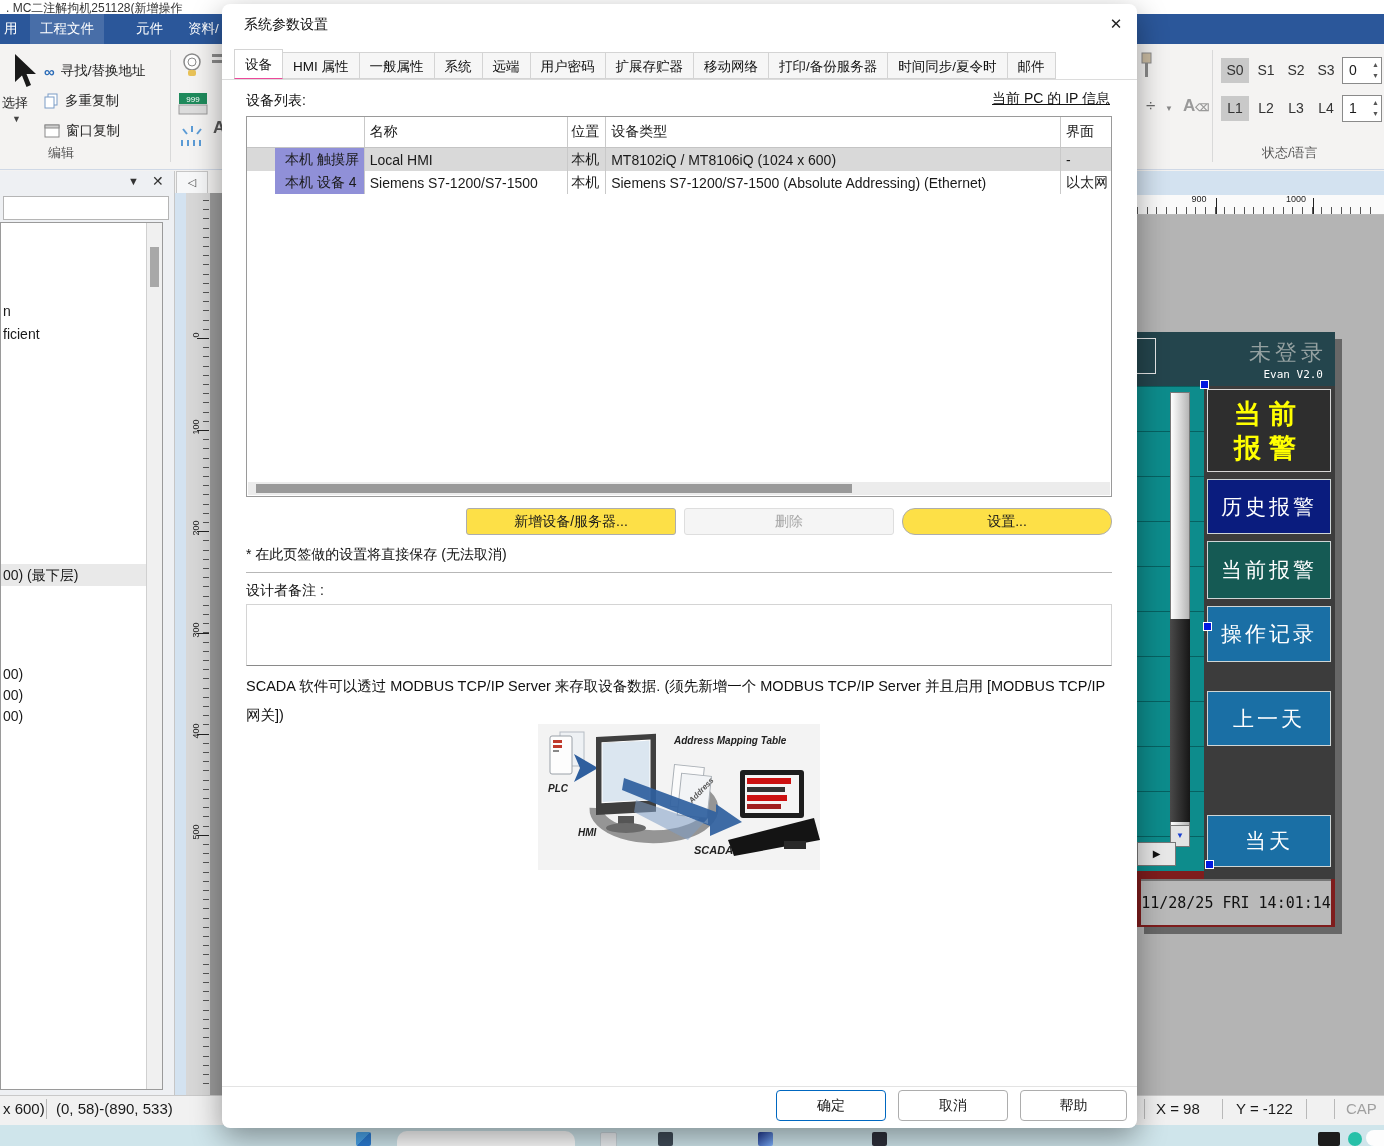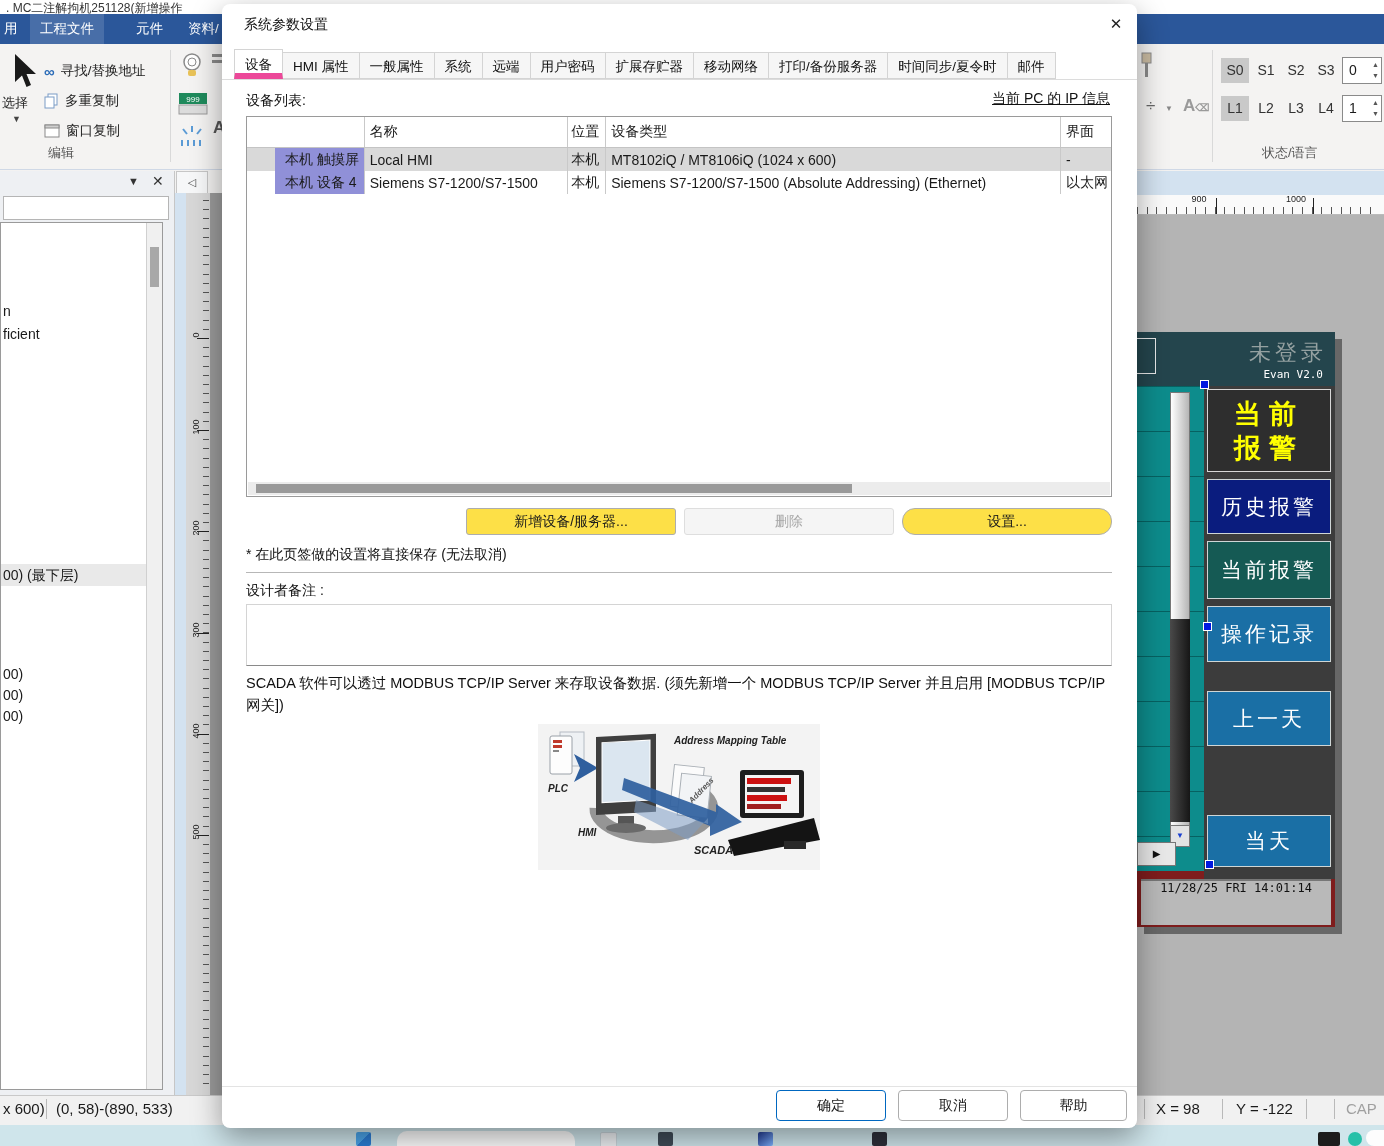--- a/index.html
+++ b/index.html
@@ -65,40 +65,40 @@
          color:#ffff00;font-size:27px;font-weight:bold;letter-spacing:8px;line-height:34px;}
   .pv-vscroll{position:absolute;left:33px;top:6px;width:20px;height:455px;border:1px solid #777;box-sizing:border-box;
          background:linear-gradient(to right,#fff,#b5b5b5);}
   .pv-thumb{position:absolute;left:33px;width:20px;background:linear-gradient(to right,#4a4a4a,#161616);}
   .pv-sbtn{position:absolute;left:33px;width:20px;height:22px;background:#e3e3e3;border:1px solid #777;
          box-sizing:border-box;text-align:center;font-size:8px;line-height:20px;color:#222;}
   .pv-hfrag{position:absolute;left:0;top:456px;width:39px;height:24px;background:#e8e8e8;border:1px solid #777;
          box-sizing:border-box;font-size:10px;line-height:22px;text-align:center;color:#111;}
   .handle{position:absolute;width:9px;height:9px;background:#0018e0;border:1px solid #fff;box-sizing:border-box;}
   .pv-time{position:absolute;left:4px;top:547px;width:190px;height:44px;background:#b9b9b9;border-top:2px solid #777;
-         display:flex;align-items:flex-start;justify-content:center;font-size:12px;color:#111;}
+         display:flex;align-items:center;justify-content:center;font-size:15px;color:#111;}
 
   
   .statusbar{left:0;top:1095px;width:1384px;height:30px;background:#f1f1f1;border-top:1px solid #c9c9c9;box-sizing:border-box;}
   .st{position:absolute;top:4px;font-size:15px;color:#1a1a1a;}
   .stsep{position:absolute;top:3px;width:1px;height:20px;background:#b9b9b9;}
   .taskbar{left:0;top:1125px;width:1384px;height:21px;background:#cfe5eb;}
   .tbicon{position:absolute;top:7px;width:15px;height:14px;border-radius:2px;}
 
   
   .dialog{left:222px;top:4px;width:915px;height:1124px;background:#fff;border-radius:8px;
           box-shadow:0 10px 30px rgba(0,0,0,.38);z-index:50;}
   .dlg-title{position:absolute;left:22px;top:12px;font-size:14px;color:#111;}
   .dlg-close{position:absolute;left:882px;top:8px;width:24px;height:24px;text-align:center;line-height:24px;
              font-size:15px;color:#222;cursor:pointer;}
   .tabs{position:absolute;left:12px;top:46px;height:29px;display:flex;align-items:flex-end;}
   .tab{height:27px;line-height:27px;padding:0 10px;font-size:13.5px;background:#f6f6f6;
        border:1px solid #d4d4d4;border-left:none;box-sizing:border-box;color:#111;}
   .tab:first-child{border-left:1px solid #d4d4d4;}
-  .tab.active{height:30px;line-height:30px;background:#fff;border-bottom:6px solid #ec4899;position:relative;z-index:2;}
+  .tab.active{height:30px;line-height:30px;background:#fff;border-bottom:1px solid #ec4899;position:relative;z-index:2;}
   .tabline{position:absolute;left:0;top:75px;width:915px;height:1px;background:#dcdcdc;}
   .link{color:#0a63ad;text-decoration:underline;}
   .dtable{position:absolute;left:24px;top:112px;width:866px;height:381px;border:1px solid #9a9a9a;background:#fff;box-sizing:border-box;}
   .thead{display:flex;height:30px;border-bottom:1px solid #c4c4c4;}
   .trow{display:flex;height:23px;}
   .cell{box-sizing:border-box;border-right:1px solid #c9c9c9;padding-left:5px;display:flex;align-items:center;
         font-size:14px;white-space:nowrap;overflow:hidden;}
   .cell:last-child{border-right:none;}
   .c0{width:118px;padding-left:0;}
   .c1{width:204px;} .c2{width:38px;padding-left:3px;} .c3{width:456px;} .c4{width:50px;}
@@ -389,21 +389,21 @@
     <div class="dbtn" style="left:244px;">新增设备/服务器...</div>
     <div class="dbtn disabled" style="left:462px;">删除</div>
     <div class="dbtn" style="left:680px;border-radius:13px;">设置...</div>
 
     <div class="abs lbl14" style="left:24px;top:542px;">* 在此页签做的设置将直接保存 (无法取消)</div>
     <div class="sep" style="left:24px;top:568px;width:866px;"></div>
 
     <div class="abs lbl14" style="left:24px;top:578px;">设计者备注 :</div>
     <textarea class="notes-area" style=""></textarea>
 
-    <div class="abs" style="left:24px;top:668px;width:870px;font-size:14.5px;line-height:22px;color:#111;">SCADA 软件可以透过 MODBUS TCP/IP Server 来存取设备数据. (须先新增一个 MODBUS TCP/IP Server 并且启用 [MODBUS TCP/IP 网关])</div>
+    <div class="abs" style="left:24px;top:668px;width:870px;font-size:14.5px;line-height:29px;color:#111;">SCADA 软件可以透过 MODBUS TCP/IP Server 来存取设备数据. (须先新增一个 MODBUS TCP/IP Server 并且启用 [MODBUS TCP/IP 网关])</div>
 
     <div class="abs" style="left:316px;top:720px;">
       <svg width="282" height="146" viewBox="0 0 282 146">
         <rect x="0" y="0" width="282" height="146" fill="#f3f3f3"></rect>
 
         <g fill="none" stroke="#8b8b8b" stroke-width="13" opacity="0.9">
           <path d="M 58 84 A 58 28 0 1 0 150 62"></path>
         </g>
         <polygon points="142,50 166,62 140,76" fill="#8b8b8b"></polygon>
 

